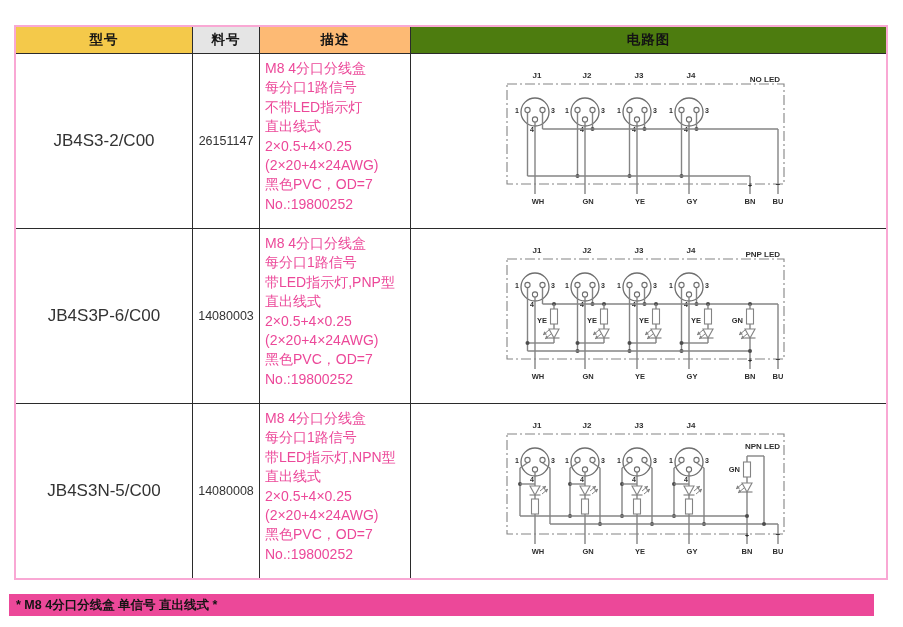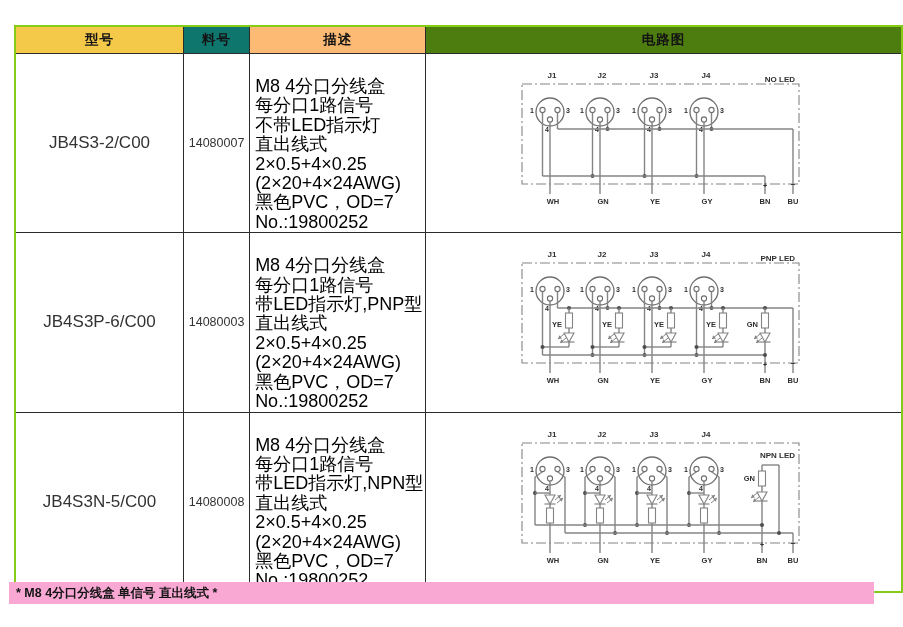--- a/index.html
+++ b/index.html
@@ -1,48 +1,48 @@
 <!DOCTYPE html>
 <html><head>
 <meta charset="utf-8">
 <style>
   html,body{margin:0;padding:0;background:#fff;}
   body{font-family:"Liberation Sans","DejaVu Sans",sans-serif;}
   .page{position:relative;width:903px;height:627px;background:#fff;overflow:hidden;}
   table.product-table{position:absolute;left:14px;top:25px;border-collapse:collapse;table-layout:fixed;
-    border:2px solid #84cc16;}
+    border:2px solid #f9a8d4;}
   .product-table th,.product-table td{border:1px solid #2b2b2b;padding:0;}
   .product-table th{background:#F4C94A;height:26px;font-size:13.5px;font-weight:bold;color:#141414;
     text-align:center;letter-spacing:1px;}
   td.c-model{width:176px;text-align:center;vertical-align:middle;font-size:17px;color:#333;height:174px;}
   td.c-part{width:66px;text-align:center;vertical-align:middle;font-size:12.5px;color:#333;}
-  td.c-desc{width:143px;vertical-align:top;padding:23px 2px 0 5px;font-size:18px;line-height:19.4px;color:#000000;}
+  td.c-desc{width:143px;vertical-align:top;padding:5px 2px 0 5px;font-size:14px;line-height:19.4px;color:#ec4899;}
   td.c-circ{width:475px;vertical-align:top;}
   td.c-circ svg{display:block;}
   .footer-bar{position:absolute;left:9px;top:582px;width:858px;height:22px;background:#F4C94A;
     font-size:12.5px;font-weight:bold;color:#141414;line-height:22px;padding-left:7px;}
   .desc-line{white-space:nowrap;}
 </style>
 </head>
 <body>
 
 <div class="page">
   <table class="product-table">
     <thead>
       <tr>
         <th style="background: rgb(244, 201, 74);">型号</th>
-        <th style="background: #0f766e; margin-top: 8px;">料号</th>
+        <th style="background: #e5e5e5; margin-top: 8px;">料号</th>
         <th style="background: #fdba74;">描述</th>
         <th style="background: #4d7c0f;">电路图</th>
       </tr>
     </thead>
     <tbody>
       <tr>
         <td class="c-model">JB4S3-2/C00</td>
-        <td class="c-part">14080007</td>
+        <td class="c-part">26151147</td>
         <td class="c-desc">
           <div class="desc-line">M8 4分口分线盒</div>
           <div class="desc-line">每分口1路信号</div>
           <div class="desc-line">不带LED指示灯</div>
           <div class="desc-line">直出线式</div>
           <div class="desc-line">2×0.5+4×0.25</div>
           <div class="desc-line">(2×20+4×24AWG)</div>
           <div class="desc-line">黑色PVC，OD=7</div>
           <div class="desc-line">No.:19800252</div>
         </td>
@@ -440,14 +440,14 @@
                 <text x="255" y="134" text-anchor="middle" font-size="7" font-weight="bold" fill="#2e2e2e">+</text>
                 <text x="255" y="150" text-anchor="middle" font-size="7.5" font-weight="bold" fill="#2e2e2e">BN</text>
                 <text x="286" y="133" text-anchor="middle" font-size="8" font-weight="bold" fill="#2e2e2e">−</text>
                 <text x="286" y="150" text-anchor="middle" font-size="7.5" font-weight="bold" fill="#2e2e2e">BU</text>
               </g>
             </svg>
         </td>
       </tr>
     </tbody>
   </table>
-  <div class="footer-bar" style="background: #f9a8d4;">* M8 4分口分线盒 单信号 直出线式 *</div>
+  <div class="footer-bar" style="background: #ec4899; margin-top: 12px;">* M8 4分口分线盒 单信号 直出线式 *</div>
 </div>
 
 </body></html>

